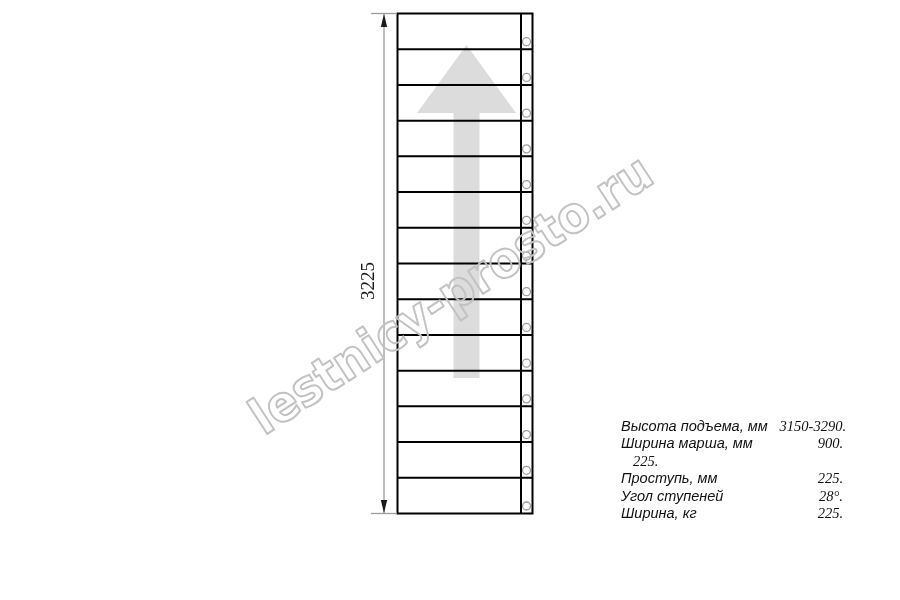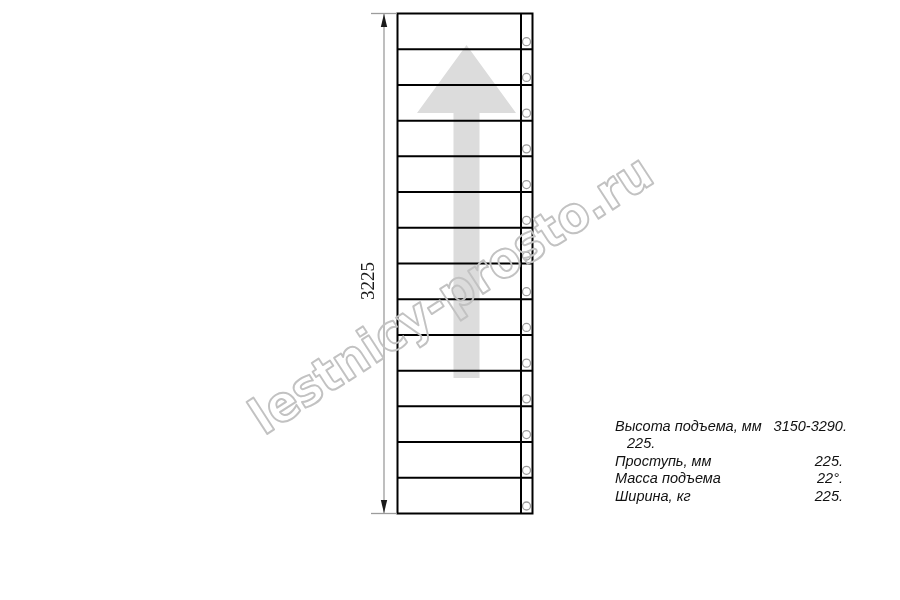--- a/index.html
+++ b/index.html
@@ -17,22 +17,23 @@
     width:228px;
     font-style:italic;
     font-size:14.5px;
     line-height:17.4px;
     color:#111111;
   }
   .spec-row{
     display:flex;
     justify-content:space-between;
     white-space:nowrap;
+    margin-left:6px;
   }
-  .spec-row .val{margin-left:12px;text-align:left;}
+  .spec-row .val{margin-left:12px;text-align:left;font-family:Liberation Serif, serif;}
 </style>
 </head>
 <body>
 
 <div class="canvas">
 
   <svg width="900" height="600" viewBox="0 0 900 600">
 
     <polygon points="466.5,45 516,113 479.5,113 479.5,378 453.5,378 453.5,113 417,113" fill="#dcdcdc"></polygon>
 
@@ -82,28 +83,32 @@
 
     <text transform="translate(264,436) rotate(-33)" font-family="DejaVu Sans, sans-serif" font-size="50" font-weight="bold" fill="none" stroke-width="2" stroke-linejoin="round" textLength="468" lengthAdjust="spacingAndGlyphs" stroke="#c2c2c2">lestnicy-prosto.ru</text>
   </svg>
 
   <div class="specs">
     <div class="spec-row">
       <span class="lbl">Высота подъема, мм</span>
       <span class="val">3150-3290.</span>
     </div>
     <div class="spec-row">
+      <span class="lbl">Ширина марша, мм</span>
+      <span class="val">900.</span>
+    </div>
+    <div class="spec-row">
       <span class="val">225.</span>
     </div>
     <div class="spec-row">
       <span class="lbl">Проступь, мм</span>
       <span class="val">225.</span>
     </div>
     <div class="spec-row">
-      <span class="lbl">Масса подъема</span>
-      <span class="val">22°.</span>
+      <span class="lbl">Угол ступеней</span>
+      <span class="val">28°.</span>
     </div>
     <div class="spec-row">
       <span class="lbl">Ширина, кг</span>
       <span class="val">225.</span>
     </div>
   </div>
 </div>
 
 </body></html>

